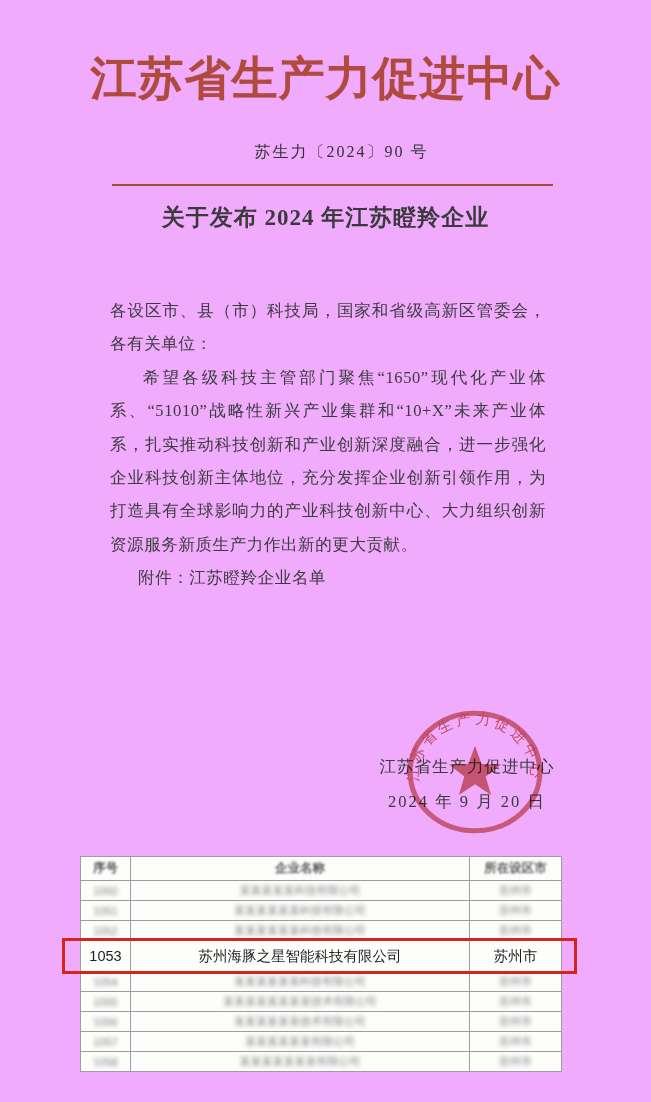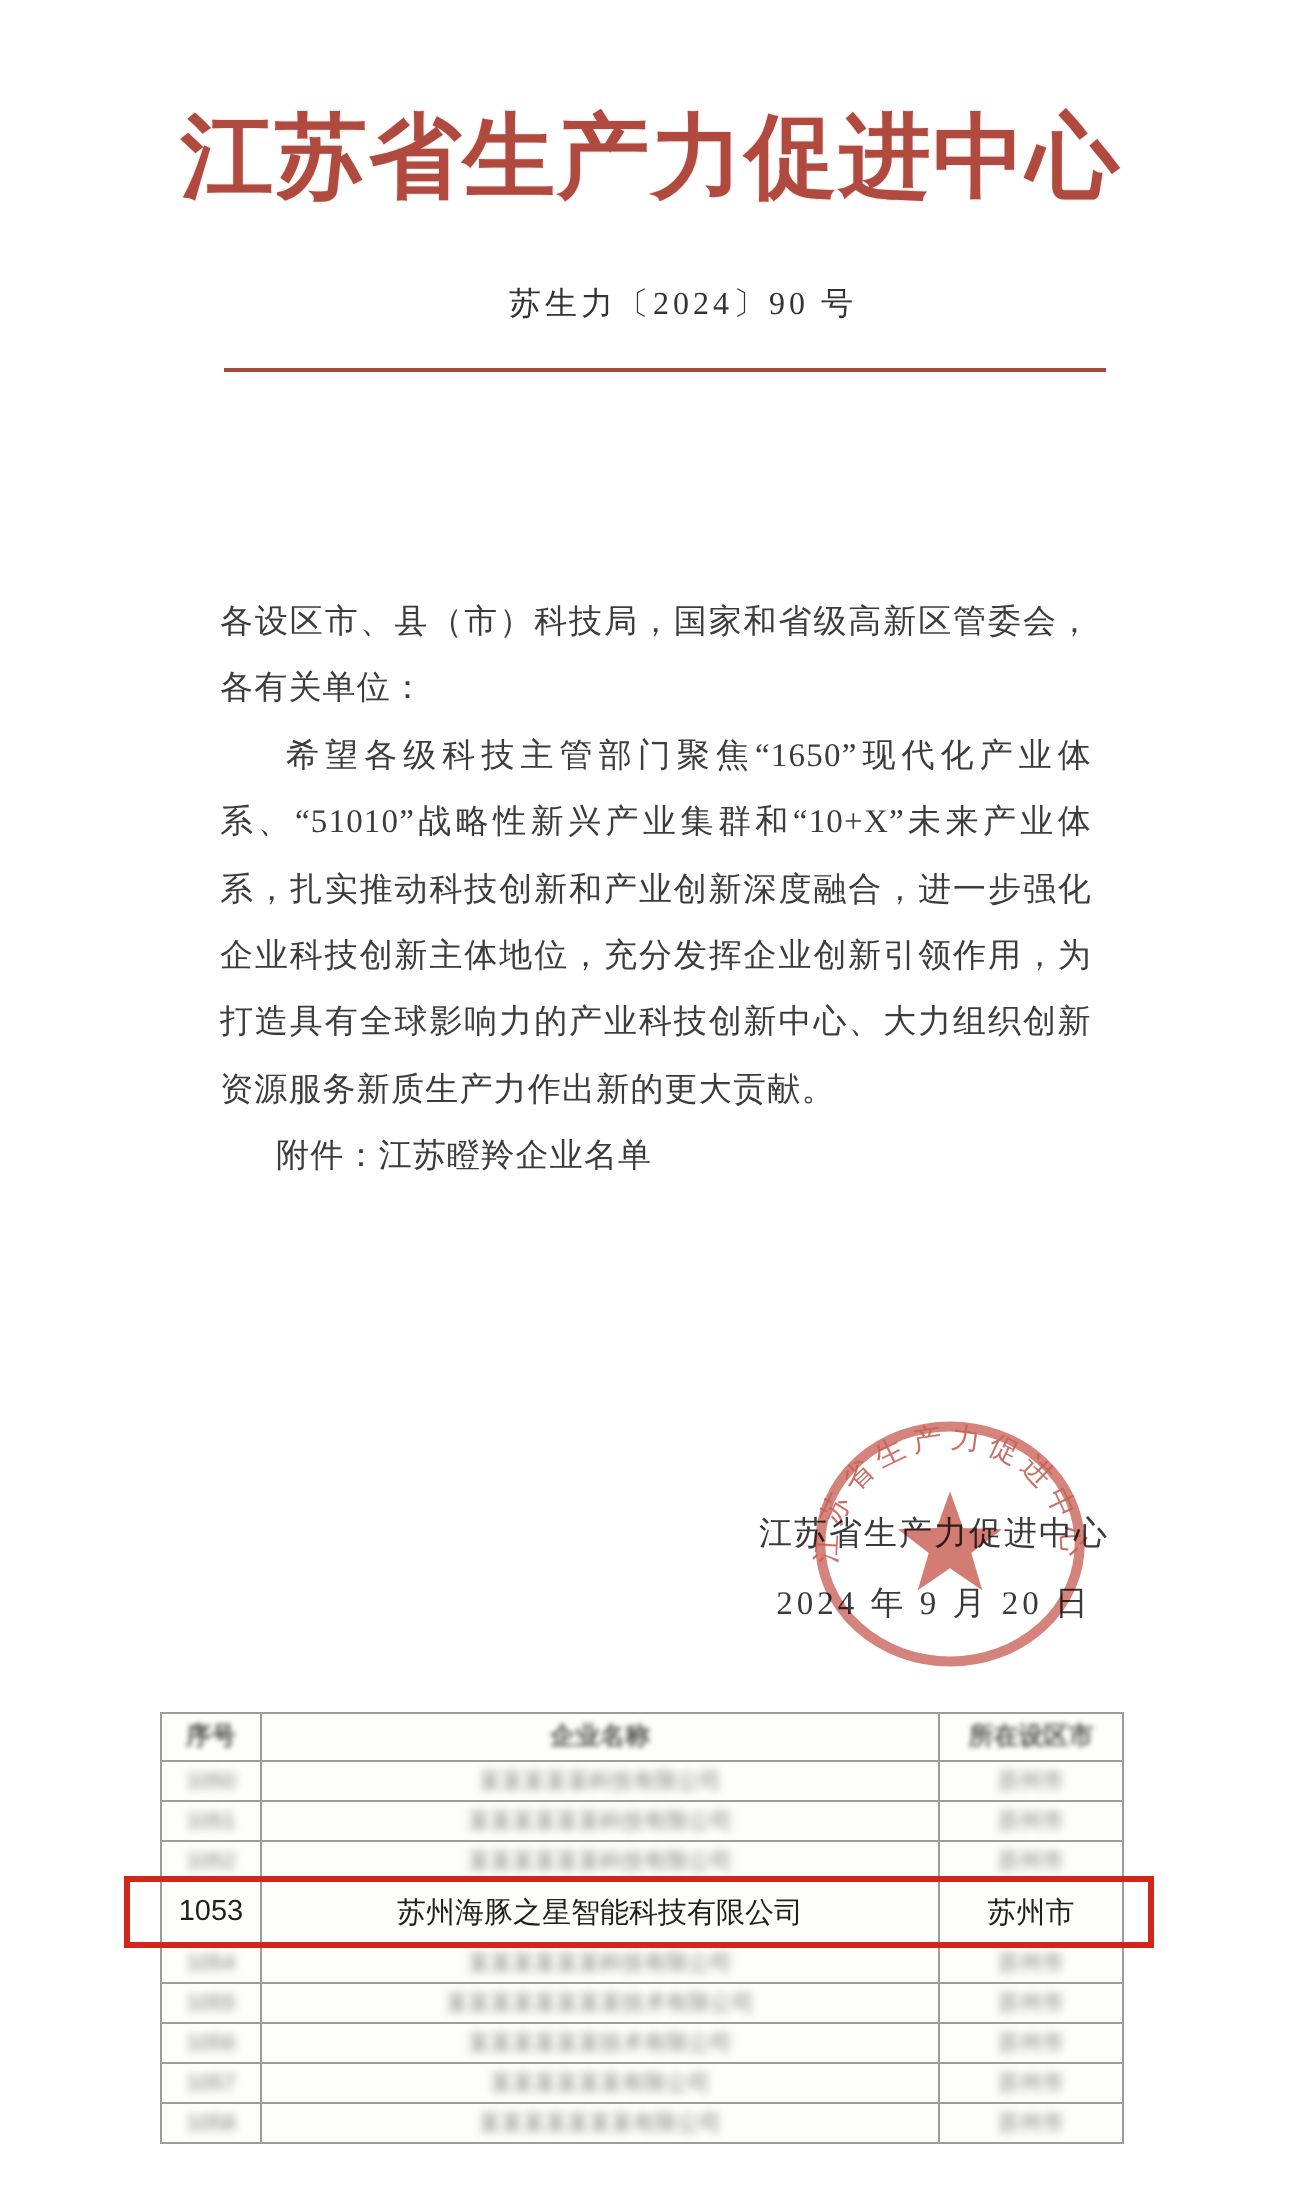--- a/index.html
+++ b/index.html
@@ -1,20 +1,20 @@
 <!DOCTYPE html>
 <html><head>
 <meta charset="utf-8">
 <style>
   html,body{margin:0;padding:0;background:#e8e6e2;}
   .page{
     position:relative;
     width:651px;height:1102px;
     margin:0 auto;
-    background:#ffffff;
+    background:#f0abfc;
     overflow:hidden;
     font-family:"Liberation Serif","DejaVu Serif",serif;
     color:#3c3c3e;
   }
   
   .org-title{
     position:absolute;top:48px;left:0;width:100%;
     text-align:center;
     font-size:46px;font-weight:700;letter-spacing:1px;
     color:#b04a3e;
@@ -92,20 +92,21 @@
 
 <div class="page">
 
   <div class="org-title">江苏省生产力促进中心</div>
 
   <div class="doc-number">苏生力〔2024〕90 号</div>
 
   <div class="red-rule"></div>
 
   <div class="notice-title">
+    <div>关于发布 2024 年江苏瞪羚企业</div>
   </div>
 
   <div class="body-text">
     <p>各设区市、县（市）科技局，国家和省级高新区管委会，各有关单位：</p>
     <p class="indent">希望各级科技主管部门聚焦“1650”现代化产业体系、“51010”战略性新兴产业集群和“10+X”未来产业体系，扎实推动科技创新和产业创新深度融合，进一步强化企业科技创新主体地位，充分发挥企业创新引领作用，为打造具有全球影响力的产业科技创新中心、大力组织创新资源服务新质生产力作出新的更大贡献。</p>
     <p class="attachment-line">附件：江苏瞪羚企业名单</p>
   </div>
 
   <div class="signature-block">
     <div class="signer">江苏省生产力促进中心</div>

